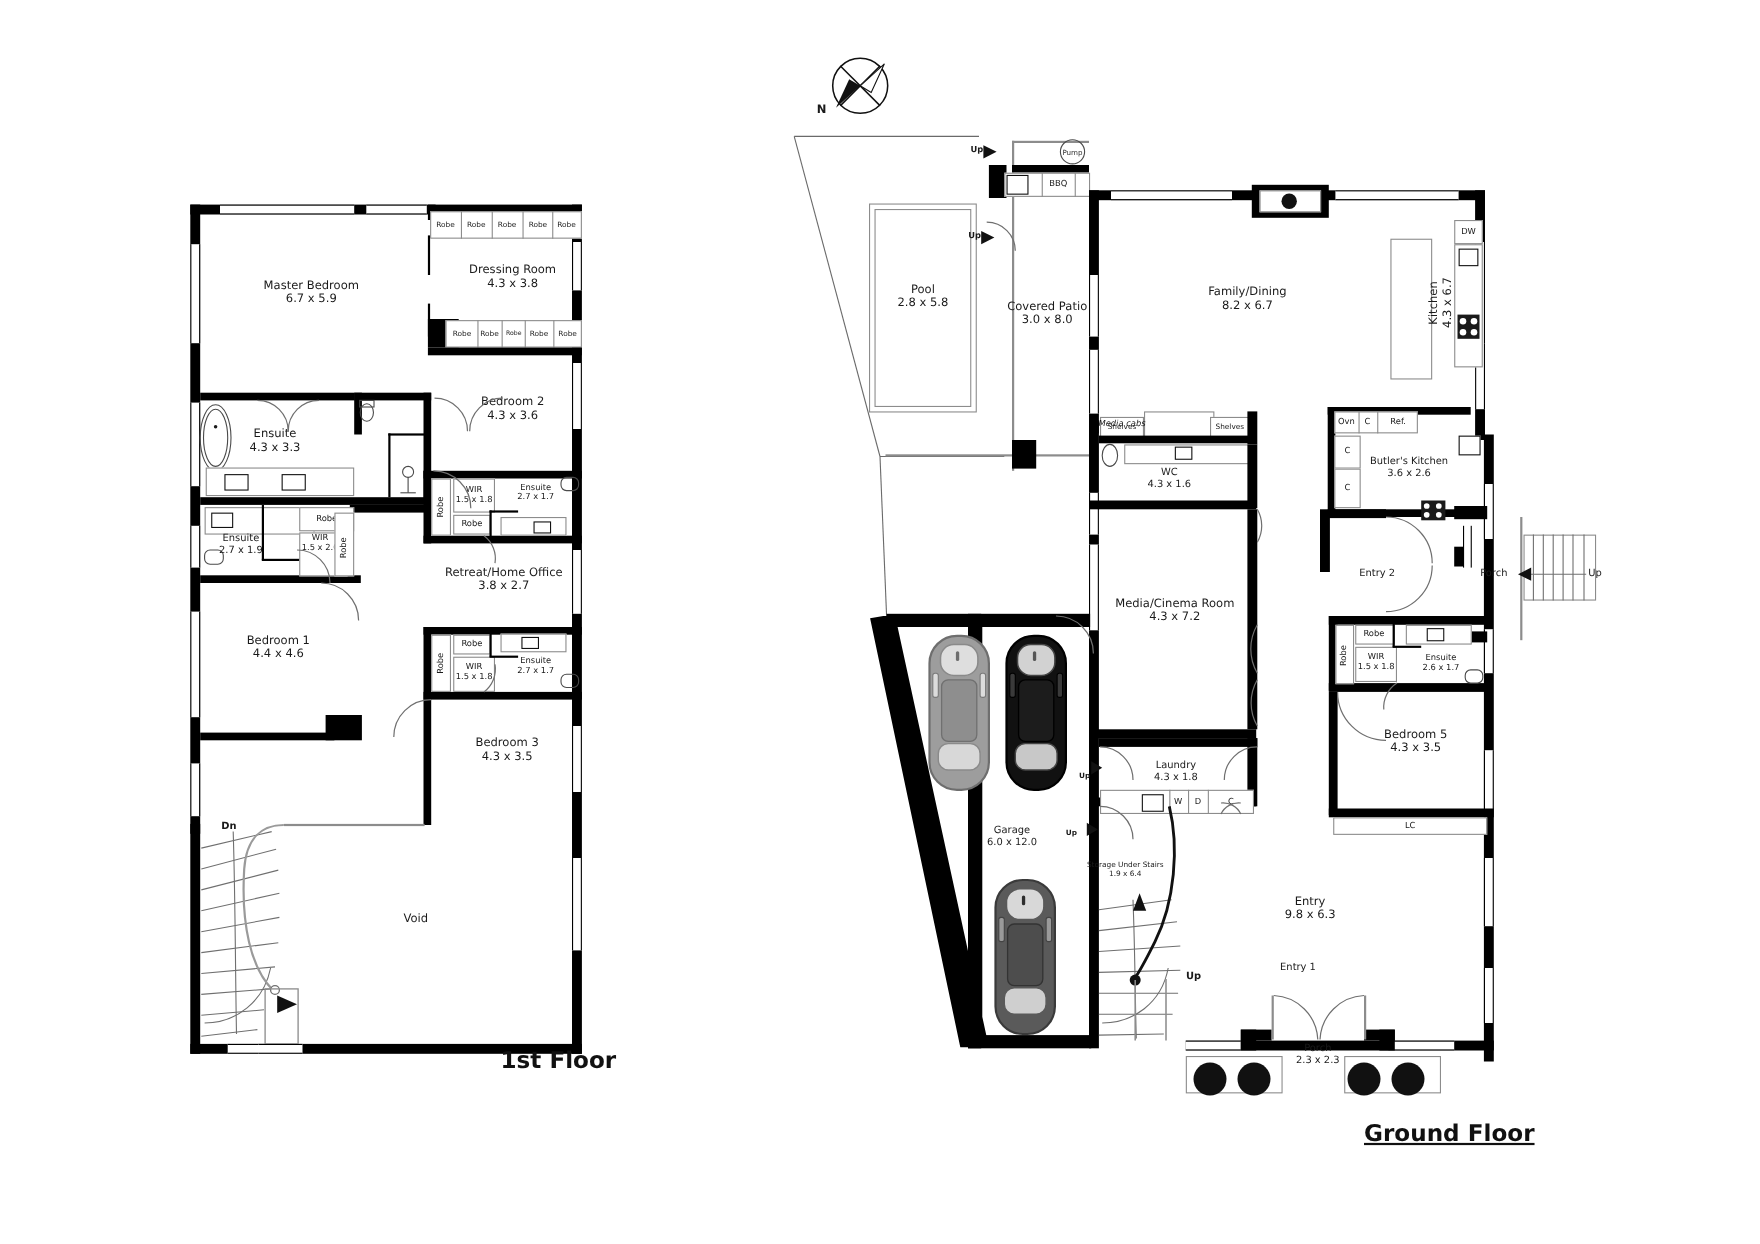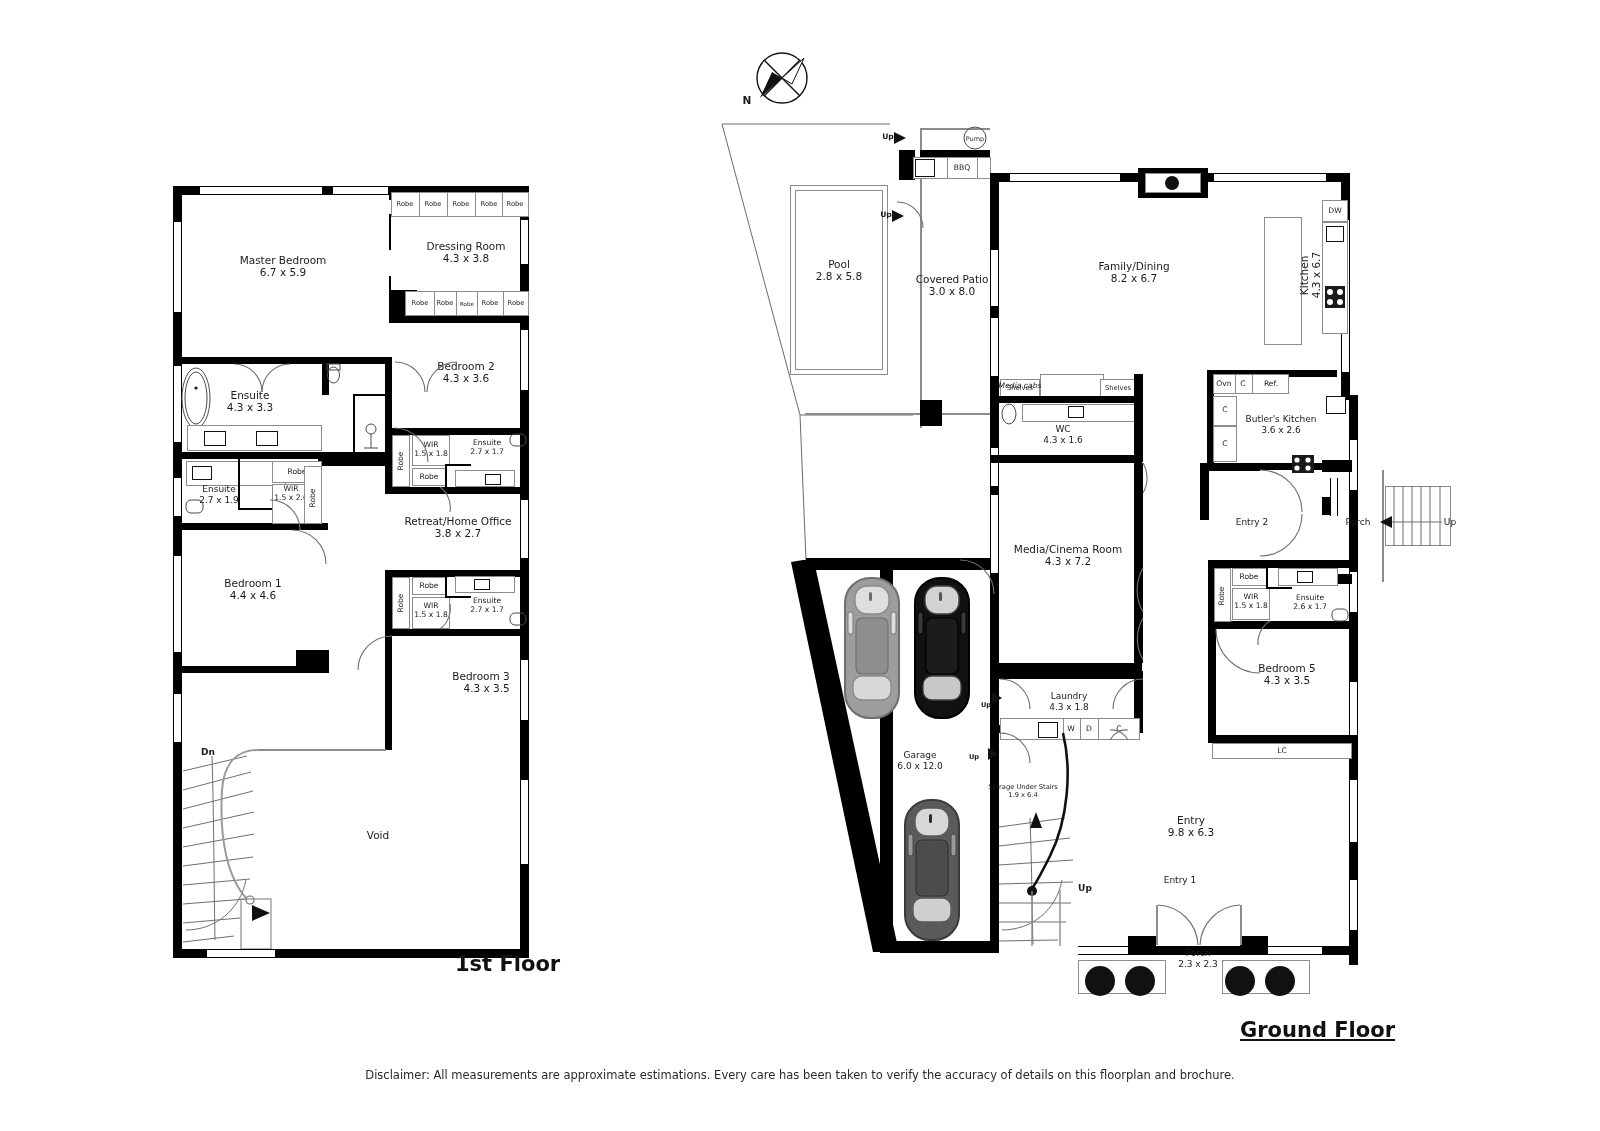--- a/index.html
+++ b/index.html
@@ -246,21 +246,21 @@
       <span>Ensuite</span>
       <span class="d">2.7 x 1.7</span>
     </div>
     <div>
       <svg class="ov">
           <rect class="fx" x="510" y="613" width="16" height="12" rx="5"></rect>
         </svg>
     </div>
 
     <div class="w" style="left:385px;top:636px;width:7px;height:114px;"></div>
-    <div class="rl" style="left:481px;top:682px;text-align:right;">
+    <div class="rl" style="left:461px;top:682px;">
       <span>Bedroom 3</span>
       <span class="d">4.3 x 3.5</span>
     </div>
 
     <div class="rl" style="left:378px;top:835px;">Void</div>
     <div class="lw" style="left:258px;top:749px;width:128px;height:1.6px;"></div>
 
     <div class="rl sm b" style="left:208px;top:752px;">Dn</div>
     <svg class="ov">
       <g class="st">
@@ -649,14 +649,13 @@
       <path class="dr" d="M1240 905 A 42 42 0 0 0 1200 945"></path>
       <path class="dr" d="M1270 621 A 26 26 0 0 0 1258 645"></path>
       <path class="dr" d="M1110 730 A 18 18 0 0 1 1128 740"></path>
       <path class="dr" d="M1128 730 A 18 18 0 0 0 1110 740"></path>
       <path class="dr" d="M960 560 A 34 34 0 0 1 994 594"></path>
     </svg>
 
     <div class="floorlabel" style="left:1240px;top:1018px;text-decoration:underline;">Ground Floor</div>
   </div>
 
-  <div class="disclaimer">Disclaimer: All measurements are approximate estimations. Every care has been taken to verify the accuracy of details on this floorplan and brochure.</div>
 </div>
 
 </body></html>

